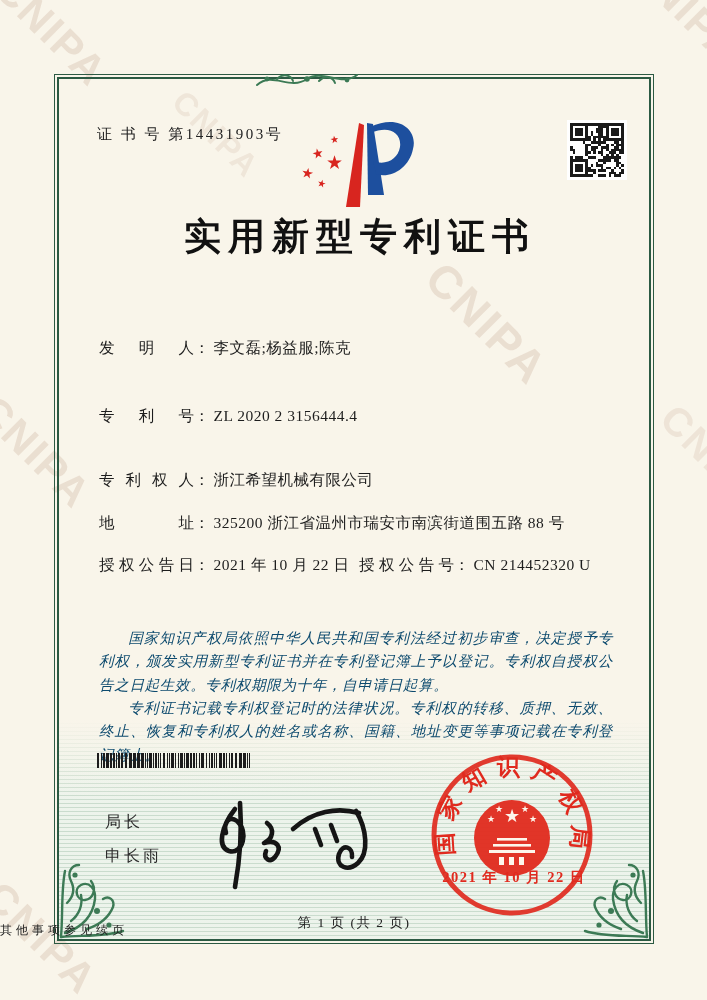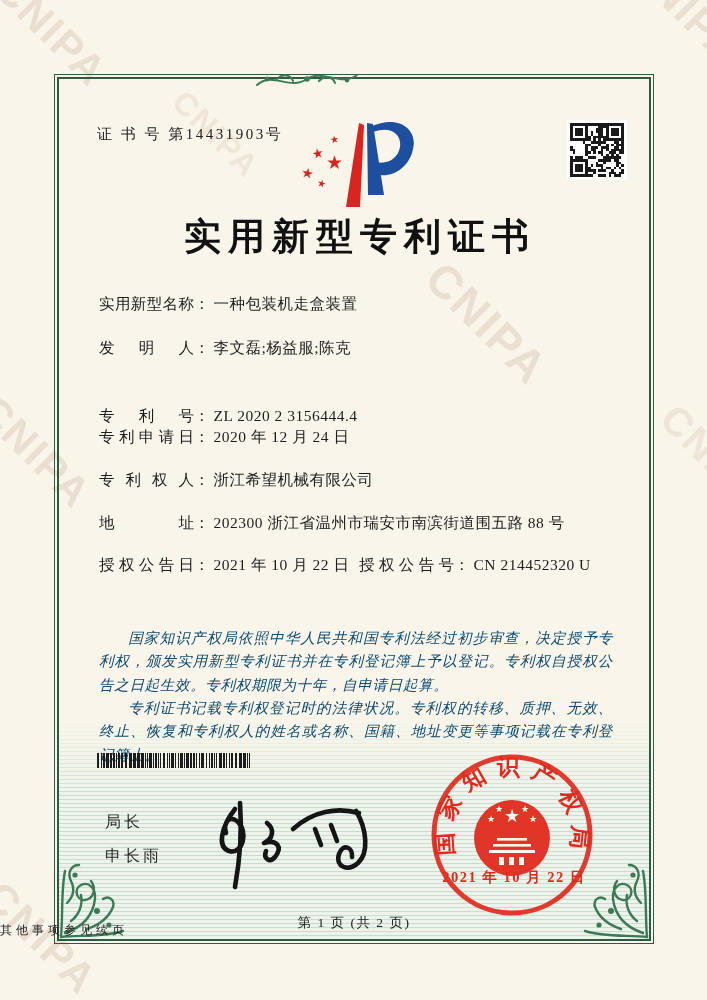--- a/index.html
+++ b/index.html
@@ -313,37 +313,31 @@
     </svg>
     <span class="star" style="left:26px; top:38px; font-size:19px;">★</span>
     <span class="star" style="left:12px; top:32px; font-size:13px; transform:rotate(-12deg);">★</span>
     <span class="star" style="left:1px;  top:52px; font-size:14px; transform:rotate(10deg);">★</span>
     <span class="star" style="left:30px; top:20px; font-size:10px; transform:rotate(-8deg);">★</span>
     <span class="star" style="left:17px; top:64px; font-size:10px; transform:rotate(14deg);">★</span>
   </div>
 
   <div class="doc-title">实用新型专利证书</div>
 
-  <div class="row" style="top:215px;">
-    <span class="f-label">实用新型名称</span><span class="colon">：</span><span class="f-value">一种包装机走盒装置</span>
-  </div>
   <div class="row" style="top:259px;">
     <span class="f-label">发明人</span><span class="colon">：</span><span class="f-value">李文磊;杨益服;陈克</span>
   </div>
   <div class="row" style="top:304px;margin-top:23px;">
     <span class="f-label">专利号</span><span class="colon">：</span><span class="f-value">ZL 2020 2 3156444.4</span>
   </div>
-  <div class="row" style="top:348px;">
-    <span class="f-label">专利申请日</span><span class="colon">：</span><span class="f-value">2020 年 12 月 24 日</span>
-  </div>
   <div class="row" style="top:391px;">
     <span class="f-label">专利权人</span><span class="colon">：</span><span class="f-value">浙江希望机械有限公司</span>
   </div>
   <div class="row" style="top:434px;">
-    <span class="f-label">地址</span><span class="colon">：</span><span class="f-value">202300 浙江省温州市瑞安市南滨街道围五路 88 号</span>
+    <span class="f-label">地址</span><span class="colon">：</span><span class="f-value">325200 浙江省温州市瑞安市南滨街道围五路 88 号</span>
   </div>
   <div class="row" style="top:476px;">
     <span>
       <span class="f-label">授权公告日</span><span class="colon">：</span><span class="f-value">2021 年 10 月 22 日</span>
     </span>
     <span class="grant-no">
       <span class="f-label">授权公告号</span><span class="colon">：</span><span class="f-value">CN 214452320 U</span>
     </span>
   </div>
 

